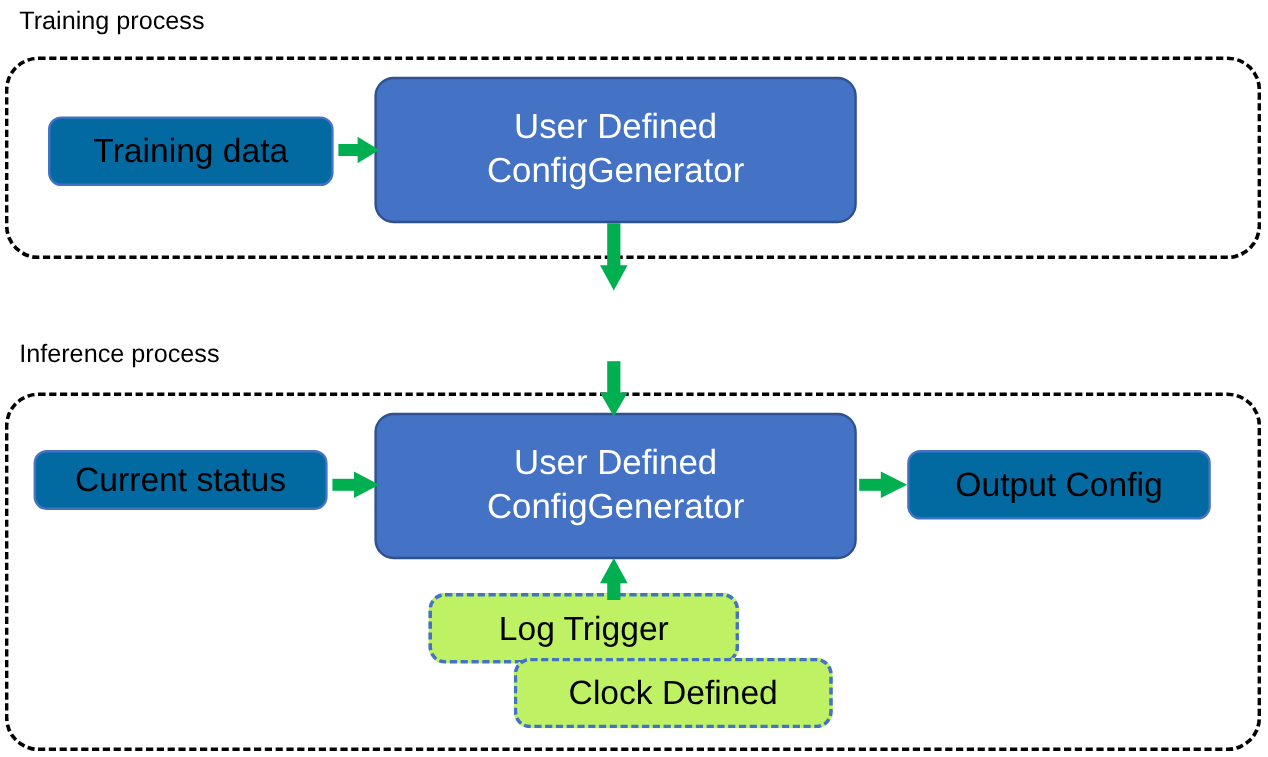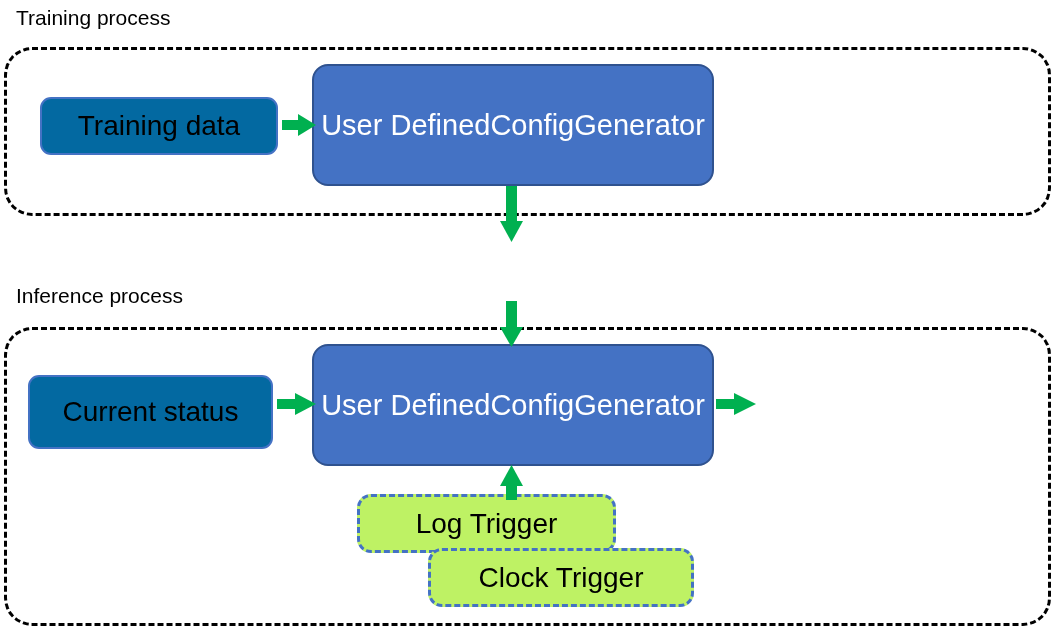--- a/index.html
+++ b/index.html
@@ -52,31 +52,32 @@
     display: flex;
     align-items: center;
     justify-content: center;
     color: #000000;
     font-size: 28px;
     line-height: 32px;
     white-space: nowrap;
   }
   #node-training-data { left: 40px;  top: 97px;  width: 238px; height: 58px; }
   #node-checkpoint    { left: 393px; top: 243px; width: 241px; height: 58px; }
-  #node-current-status{ left: 28px;  top: 375px; width: 245px; height: 74px; }
+  #node-current-status{ left: 28px;  top: 375px; width: 245px; height: 50px; }
   #node-output-config { left: 756px; top: 375px; width: 253px; height: 58px; }
 
   
   .node-primary {
     position: absolute;
     box-sizing: border-box;
     background: #4472C4;
     border: 2px solid #2F528F;
     border-radius: 16px;
     display: flex;
+    flex-direction: column;
     align-items: center;
     justify-content: center;
     color: #ffffff;
     font-size: 29px;
     line-height: 37px;
     white-space: nowrap;
   }
   #node-generator-training  { left: 312px; top: 64px;  width: 402px; height: 122px; }
   #node-generator-inference { left: 312px; top: 344px; width: 402px; height: 122px; }
 
@@ -132,27 +133,30 @@
 
   <div class="node-plain" id="node-current-status">
     <span>Current status</span>
   </div>
 
   <div class="node-primary" id="node-generator-inference">
     <span>User Defined</span>
     <span>ConfigGenerator</span>
   </div>
 
+  <div class="node-plain" id="node-output-config">
+    <span>Output Config</span>
+  </div>
 
   <div class="node-trigger" id="node-log-trigger">
     <span>Log Trigger</span>
   </div>
 
   <div class="node-trigger" id="node-clock-trigger">
-    <span>Clock Trigger</span>
+    <span>Clock Defined</span>
   </div>
 
   <svg id="arrow-layer" viewBox="0 0 1057 631" width="1057" height="631">
 
     <g>
       <rect x="282" y="120" width="20" height="10" fill="#00B050"></rect>
       <polygon points="298,114 316,125 298,136" fill="#00B050"></polygon>
     </g>
 
     <g>

